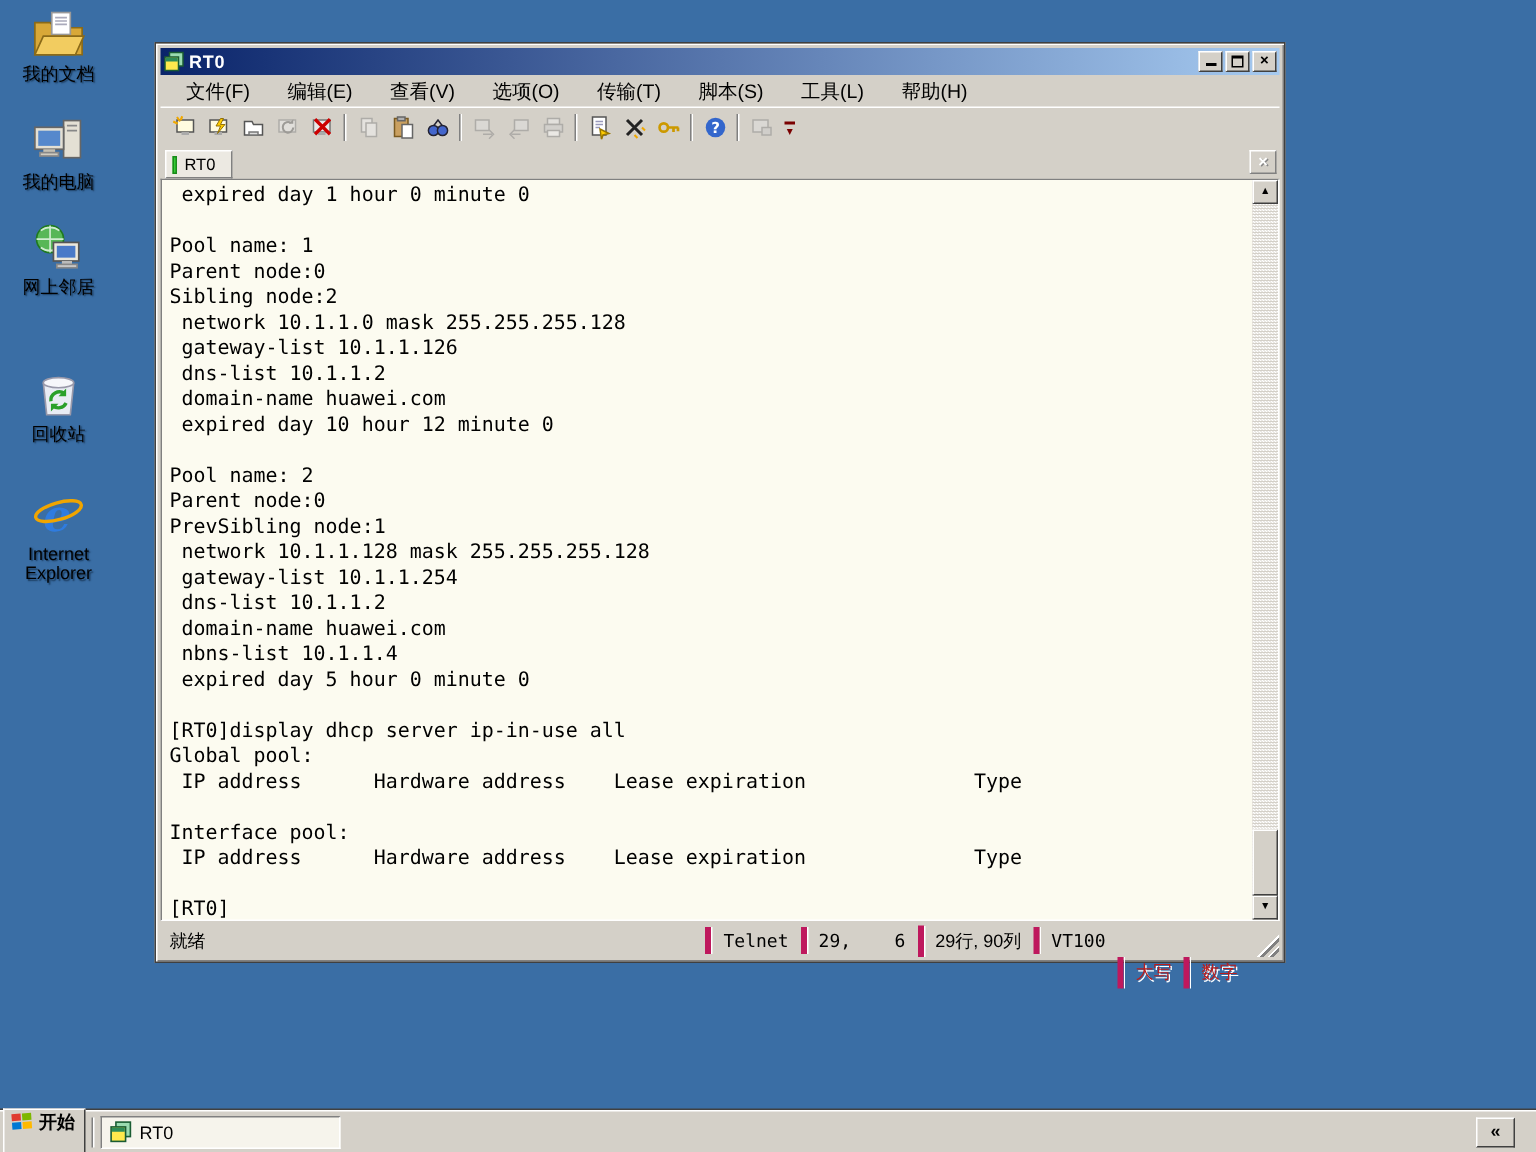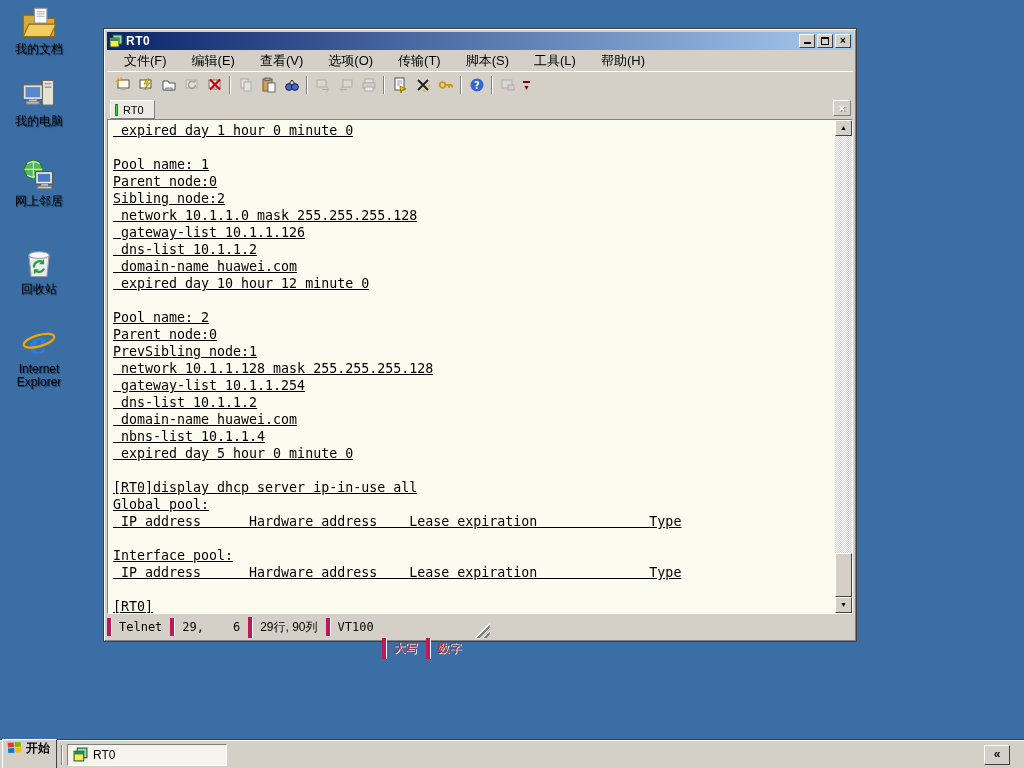--- a/index.html
+++ b/index.html
@@ -42,21 +42,21 @@
   .tab { margin-left:3px; height:19px; display:flex; align-items:center; padding:0 10px 0 4px;
          background:#ECE9E2; border:1px solid; border-color:#fff #808080 #808080 #fff; font-size:11px; }
   .tab .ind { width:3px; height:12px; background:#33cc33; margin-right:5px; border:1px solid #1a8a1a; }
   .tabclose { position:absolute; right:2px; top:2px; width:18px; height:16px; background:#D4D0C8;
               border:1px solid; border-color:#fff #808080 #808080 #fff; text-align:center;
               font-size:11px; line-height:14px; color:#fff; text-shadow:1px 1px 0 #888; font-weight:bold; }
 
   .termwrap { flex:1 1 auto; display:flex; border:1px solid; border-color:#808080 #fff #fff #808080; background:#FCFBF0; min-height:0; }
   .termtext { flex:1; overflow:hidden; padding:2px 0 0 5px;
               font-family:"DejaVu Sans Mono","Liberation Mono",monospace;
-              font-size:13.3px; line-height:17px; color:#000; white-space:pre;text-decoration:underline; }
+              font-size:13.3px; line-height:17px; color:#000; white-space:pre; }
   .vscroll { flex:0 0 17px; display:flex; flex-direction:column; background:#D4D0C8; position:relative; }
   .sbtn { height:16px; background:#D4D0C8; border:1px solid; border-color:#fff #404040 #404040 #fff;
           font-size:7px; text-align:center; line-height:14px; color:#000; }
   .strack { flex:1; position:relative;
             background-image:conic-gradient(#fff 25%,#d4d0c8 0 50%,#fff 0 75%,#d4d0c8 0);
             background-size:2px 2px; }
   .sthumb { position:absolute; left:0; bottom:0; width:100%; height:44px; background:#D4D0C8;
             border:1px solid; border-color:#fff #404040 #404040 #fff; }
 
   .statusbar { height:22px; flex:0 0 22px; display:flex; align-items:center; font-size:12px; margin-top:2px; }
@@ -102,21 +102,21 @@
     <rect x="19" y="2" width="10" height="22" fill="#e4e0d4" stroke="#666"></rect>
     <path d="M21 5h6M21 8h6" stroke="#888" fill="none"></path>
     <rect x="2" y="6" width="17" height="13" fill="#e4e0d4" stroke="#666"></rect>
     <rect x="4" y="8" width="13" height="9" fill="#5588cc"></rect>
     <rect x="7" y="19" width="7" height="2" fill="#c4c0b4"></rect>
     <rect x="5" y="21" width="11" height="2" fill="#d0ccc0" stroke="#888"></rect>
   </svg>
   <div class="lbl">我的电脑</div>
 </div>
 
-<div class="desk-icon" style="top:158px">
+<div class="desk-icon" style="top:148px">
   <svg width="36" height="34" viewBox="0 0 32 30">
     <circle cx="11" cy="10" r="8" fill="#57b757" stroke="#1f7a1f"></circle>
     <path d="M3 10h16M11 2v16M5.5 5a9 9 0 0 1 11 0M5.5 15a9 9 0 0 0 11 0" stroke="#cfeccf" fill="none"></path>
     <rect x="13" y="12" width="15" height="11" fill="#ece8dc" stroke="#555"></rect>
     <rect x="15" y="14" width="11" height="7" fill="#4a7ac8"></rect>
     <rect x="18" y="23" width="6" height="2" fill="#bbb"></rect>
     <rect x="15" y="25" width="12" height="2" fill="#ccc" stroke="#888"></rect>
   </svg>
   <div class="lbl">网上邻居</div>
 </div>
@@ -321,20 +321,21 @@
     <div class="vscroll">
       <div class="sbtn">▲</div>
       <div class="strack">
         <div class="sthumb"></div>
       </div>
       <div class="sbtn">▼</div>
     </div>
   </div>
 
   <div class="statusbar">
+    <span class="st-ready cn">就绪</span>
     <span class="st-pane">Telnet</span>
     <span class="st-pane">29,    6</span>
     <span class="st-pane cn">29行, 90列</span>
     <span class="st-pane">VT100</span>
     <span class="st-pane cn dim">大写</span>
     <span class="st-pane cn dim">数字</span>
     <span class="grip"></span>
   </div>
 </div>
 

